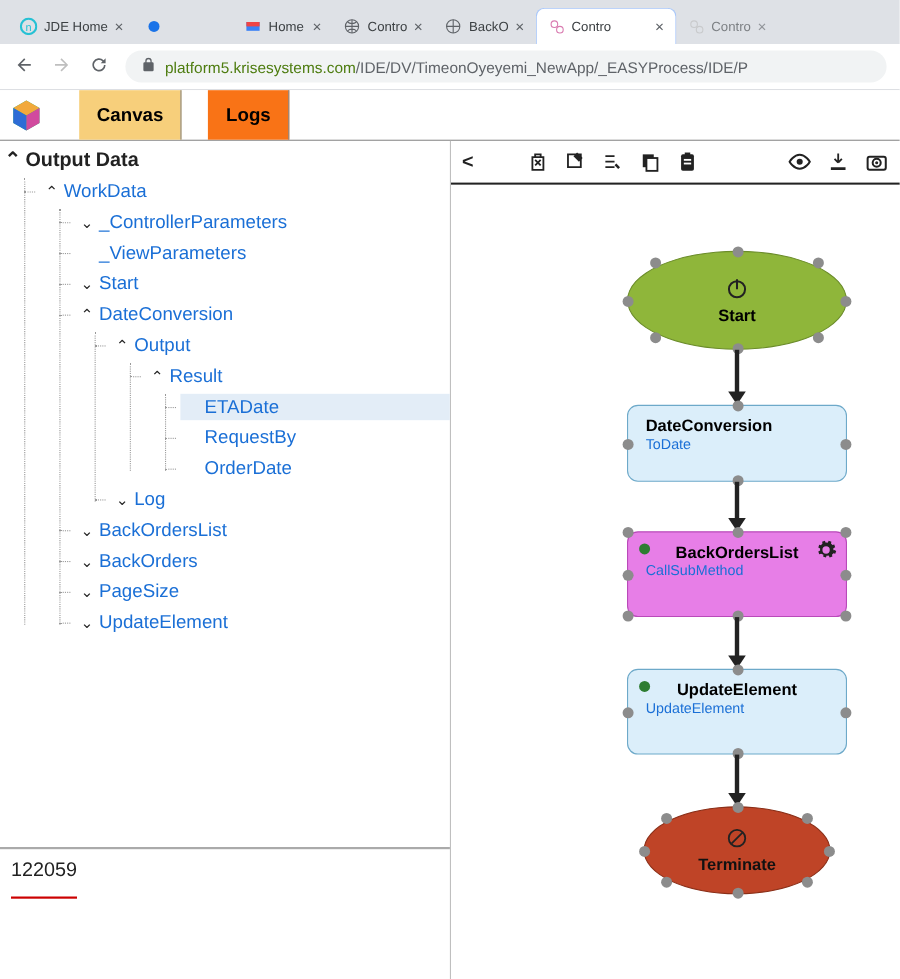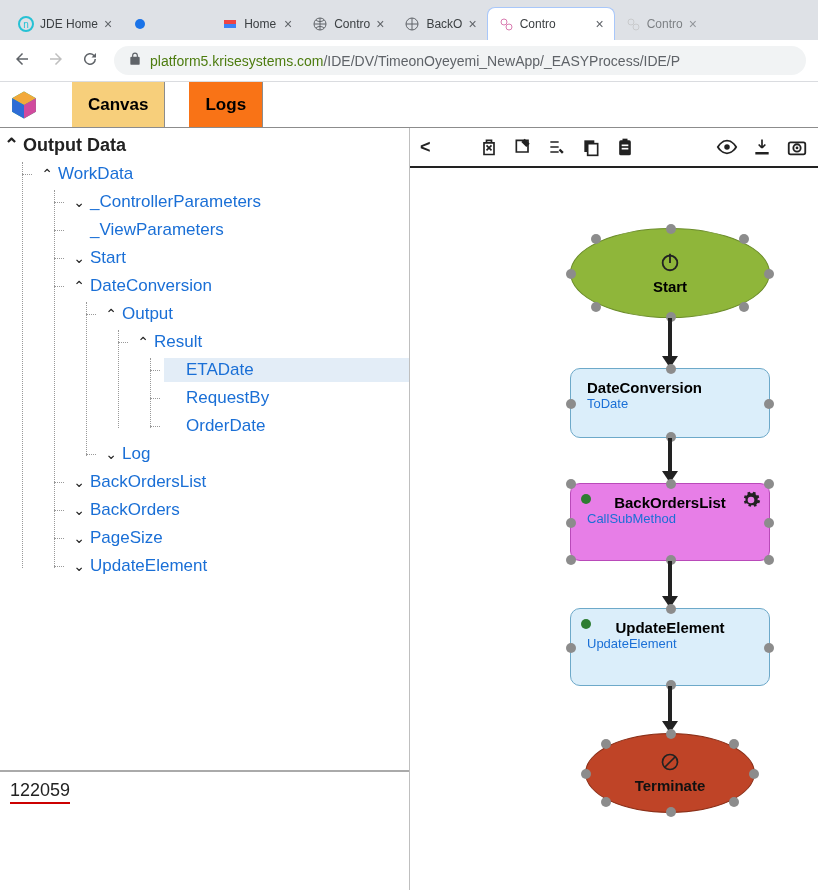--- a/index.html
+++ b/index.html
@@ -194,21 +194,21 @@
   .bottom-pane {
     border-top: 2px solid #aaa;
     height: 120px;
     padding: 8px 10px;
     font-size: 18px;
     color: #222;
   }
   .bottom-value {
     display: inline-block;
     border-bottom: 2px solid #cc0000;
-    padding-bottom: 1px;
+    padding-bottom: 14px;
   }
 
   
   .right-panel {
     flex: 1;
     display: flex;
     flex-direction: column;
   }
   .canvas-toolbar {
     display: flex;

